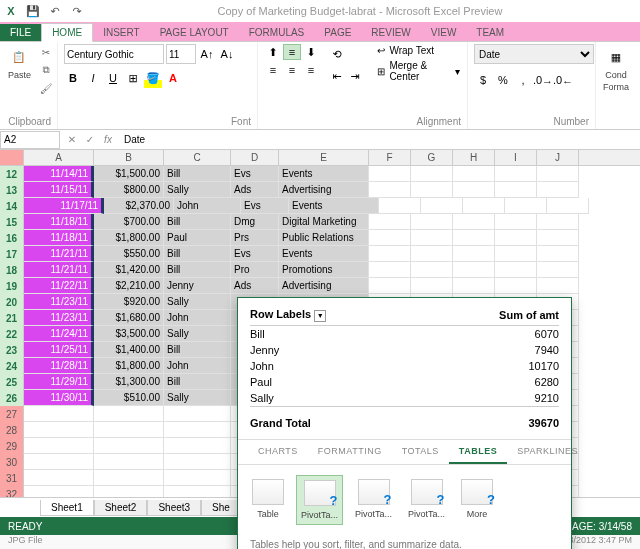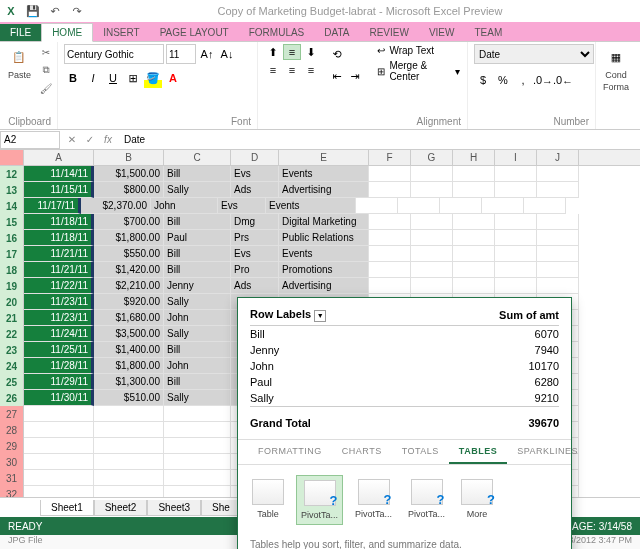--- a/index.html
+++ b/index.html
@@ -44,21 +44,21 @@
 .formula-input { flex: 1; height: 18px; border: none; font-size: 10px; padding: 0 4px; outline: none; }
 
 .sheet { position: relative; }
 .col-headers { display: flex; background: #f0f0f0; border-bottom: 1px solid #ccc; height: 16px; }
 .row-header { width: 24px; background: #fca5a5; border-right: 1px solid #ccc; text-align: center; font-size: 10px; color: #555; display: flex; align-items: center; justify-content: center; }
 .col-header { border-right: 1px solid #ccc; text-align: center; font-size: 10px; color: #555; display: flex; align-items: center; justify-content: center; }
 .grid-body { display: flex; flex-direction: column; }
 .grid-row { display: flex; height: 16px; }
 .cell { border-right: 1px solid #e0e0e0; border-bottom: 1px solid #e0e0e0; font-size: 10px; padding: 0 3px; display: flex; align-items: center; overflow: hidden; white-space: nowrap; font-family: 'Century Gothic', sans-serif; }
 .cell.sel { background: #d4d4d4; }
-.cell.date { background: #15803d; color: #fff; justify-content: flex-end; border-right: 3px solid #1f3864; }
+.cell.date { background: #d946ef; color: #fff; justify-content: flex-end; border-right: 3px solid #1f3864; }
 .cell.amt { justify-content: flex-end; }
 .row-header.sel { background: #d4eed6; color: #217346; font-weight: bold; }
 
 .sheet-tabs { position: absolute; bottom: 32px; left: 0; right: 0; height: 20px; background: #fff; border-top: 1px solid #ccc; display: flex; align-items: center; padding-left: 40px; gap: 0; }
 .sheet-tab { padding: 2px 10px; font-size: 10px; border: 1px solid #ccc; border-top: none; background: #f0f0f0; cursor: pointer; }
 .sheet-tab.active { background: #fff; }
 
 .statusbar { position: absolute; bottom: 14px; left: 0; right: 0; height: 18px; background: #217346; color: #fff; display: flex; align-items: center; padding: 0 8px; font-size: 10px; justify-content: space-between; }
 .footer { position: absolute; bottom: 0; left: 0; right: 0; height: 14px; display: flex; justify-content: space-between; padding: 0 8px; font-size: 9px; color: #888; background: #f9f9f9; }
 
@@ -94,21 +94,21 @@
   </div>
   <div class="title">Copy of Marketing Budget-labrat - Microsoft Excel Preview</div>
 </div>
 
 <div class="tabs" id="ribbon-tabs">
     <div class="tab file">FILE</div>
     <div class="tab active">HOME</div>
     <div class="tab">INSERT</div>
     <div class="tab">PAGE LAYOUT</div>
     <div class="tab">FORMULAS</div>
-    <div class="tab">DATA</div>
+    <div class="tab">PAGE</div>
     <div class="tab">REVIEW</div>
     <div class="tab">VIEW</div>
     <div class="tab">TEAM</div>
   </div>
 
 <div class="ribbon">
   <div class="ribbon-group" style="width:58px">
     <div class="group-content">
       <div class="big-btn">
         <span class="icon">📋</span>
@@ -252,21 +252,21 @@
         <div class="cell  sel" style="width: 48px;">Ads</div>
         <div class="cell  sel" style="width: 90px;">Advertising</div>
         <div class="cell " style="width: 42px;"></div>
         <div class="cell " style="width: 42px;"></div>
         <div class="cell " style="width: 42px;"></div>
         <div class="cell " style="width: 42px;"></div>
         <div class="cell " style="width: 42px;"></div>
       </div>
       <div class="grid-row">
         <div class="row-header sel">14</div>
-        <div class="cell date" style="width: 57px;">11/17/11</div>
+        <div class="cell date" style="width: 80px;">11/17/11</div>
         <div class="cell amt sel" style="width: 70px;">$2,370.00</div>
         <div class="cell  sel" style="width: 67px;">John</div>
         <div class="cell  sel" style="width: 48px;">Evs</div>
         <div class="cell  sel" style="width: 90px;">Events</div>
         <div class="cell " style="width: 42px;"></div>
         <div class="cell " style="width: 42px;"></div>
         <div class="cell " style="width: 42px;"></div>
         <div class="cell " style="width: 42px;"></div>
         <div class="cell " style="width: 42px;"></div>
       </div>
@@ -534,22 +534,22 @@
           <span class="pl">Sally</span>
           <span class="pv">9210</span>
         </div>
       </div>
     <div class="pivot-row pivot-total">
       <span class="pl">Grand Total</span>
       <span class="pv">39670</span>
     </div>
   </div>
   <div class="qa-tabs" id="qa-tabs">
+      <div class="qa-tab">CHARTS</div>
       <div class="qa-tab">FORMATTING</div>
-      <div class="qa-tab">CHARTS</div>
       <div class="qa-tab">TOTALS</div>
       <div class="qa-tab active">TABLES</div>
       <div class="qa-tab">SPARKLINES</div>
     </div>
   <div class="qa-options" id="qa-options">
       <div class="qa-opt">
         <div class="oi"></div>
         <div class="ol">Table</div>
       </div>
       <div class="qa-opt active">

